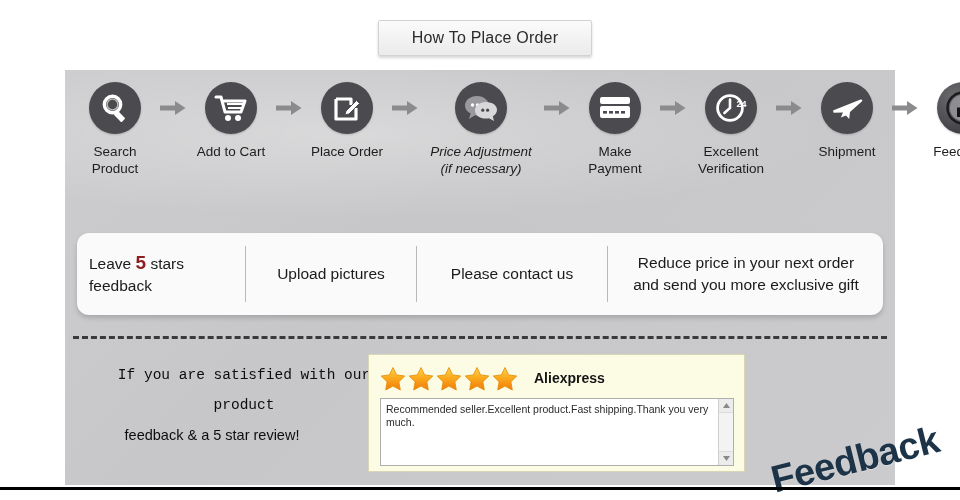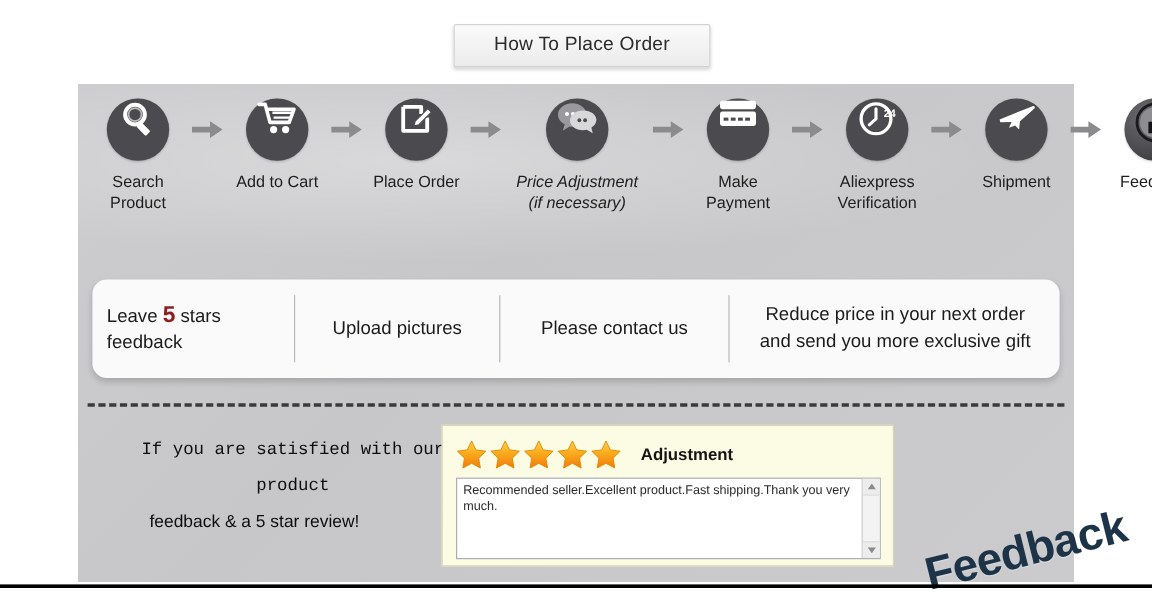--- a/index.html
+++ b/index.html
@@ -54,21 +54,21 @@
     box-sizing: border-box;
   }
   .step {
     display: flex; flex-direction: column; align-items: center;
     flex: 0 0 auto;
     width: 84px;
   }
   .step-icon {
     width: 52px; height: 52px; border-radius: 50%;
     background: #4b4b4f;
-    display: flex; justify-content: center;
+    display: flex; align-items: center; justify-content: center;
     box-shadow: 0 1px 2px rgba(0,0,0,0.18);
   }
   .step-icon.ring {
     background: radial-gradient(circle at 35% 30%, #6d6d70 0%, #4c4c50 55%, #2e2e31 100%);
   }
   .step-label {
     margin-top: 9px;
     font-size: 13.5px;
     line-height: 17px;
     color: #1d1d1d;
@@ -320,21 +320,21 @@
       </div>
 
       <div class="step">
         <div class="step-icon">
           <svg width="34" height="34" viewBox="0 0 34 34">
             <circle cx="16" cy="17" r="12.4" fill="none" stroke="#ffffff" stroke-width="2.8"></circle>
             <path d="M16 8.6 V17 L10.4 22" fill="none" stroke="#ffffff" stroke-width="2.6" stroke-linecap="round"></path>
             <text x="22.5" y="15.5" font-family="Liberation Sans, sans-serif" font-size="9" font-weight="bold" fill="#ffffff">24</text>
           </svg>
         </div>
-        <div class="step-label">Aliexpress
+        <div class="step-label">Excellent
 Verification</div>
       </div>
 
       <div class="arrow">
         <svg width="26" height="16" viewBox="0 0 26 16">
           <path d="M0 5.6 H15 V1 L25.5 8 L15 15 V10.4 H0 Z" fill="#8b8b8e"></path>
         </svg>
       </div>
 
       <div class="step">
@@ -412,21 +412,21 @@
         </svg>
         <svg width="26" height="25" viewBox="0 0 26 25">
           <path d="M13 1.5 L16.6 8.9 L24.8 10 L18.9 15.8 L20.3 24 L13 20.1 L5.7 24 L7.1 15.8 L1.2 10 L9.4 8.9 Z" fill="url(#sg)" stroke="#e38a00" stroke-width="0.8"></path>
         </svg>
         <svg width="26" height="25" viewBox="0 0 26 25">
           <path d="M13 1.5 L16.6 8.9 L24.8 10 L18.9 15.8 L20.3 24 L13 20.1 L5.7 24 L7.1 15.8 L1.2 10 L9.4 8.9 Z" fill="url(#sg)" stroke="#e38a00" stroke-width="0.8"></path>
         </svg>
         <svg width="26" height="25" viewBox="0 0 26 25">
           <path d="M13 1.5 L16.6 8.9 L24.8 10 L18.9 15.8 L20.3 24 L13 20.1 L5.7 24 L7.1 15.8 L1.2 10 L9.4 8.9 Z" fill="url(#sg)" stroke="#e38a00" stroke-width="0.8"></path>
         </svg>
-        <span class="excellent">Adjustment</span>
+        <span class="excellent">Aliexpress</span>
       </div>
 
       <div class="review-text-wrap">
         <div class="review-text">Recommended seller.Excellent product.Fast shipping.Thank you very much.</div>
         <div class="scrollbar">
           <div class="sb-btn up">
             <svg width="7" height="5" viewBox="0 0 7 5">
                 <path d="M3.5 0 L7 5 H0 Z" fill="#8a8a8a"></path>
               </svg>
           </div>

